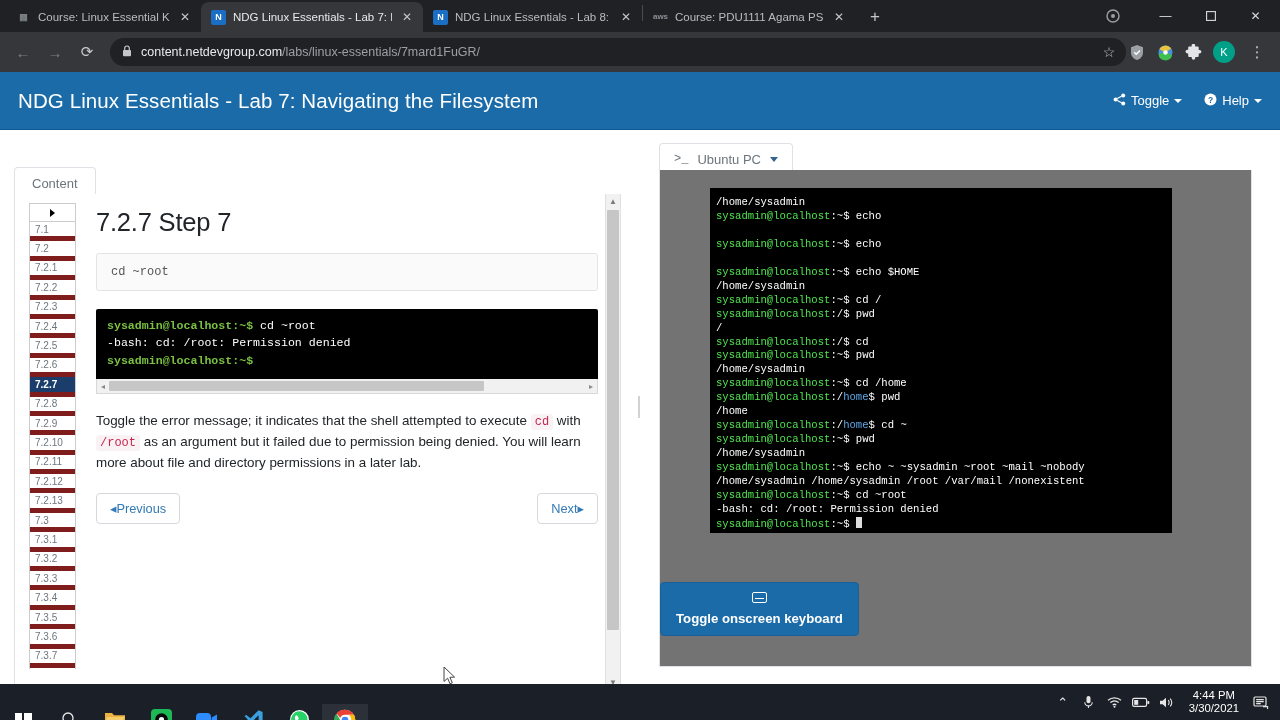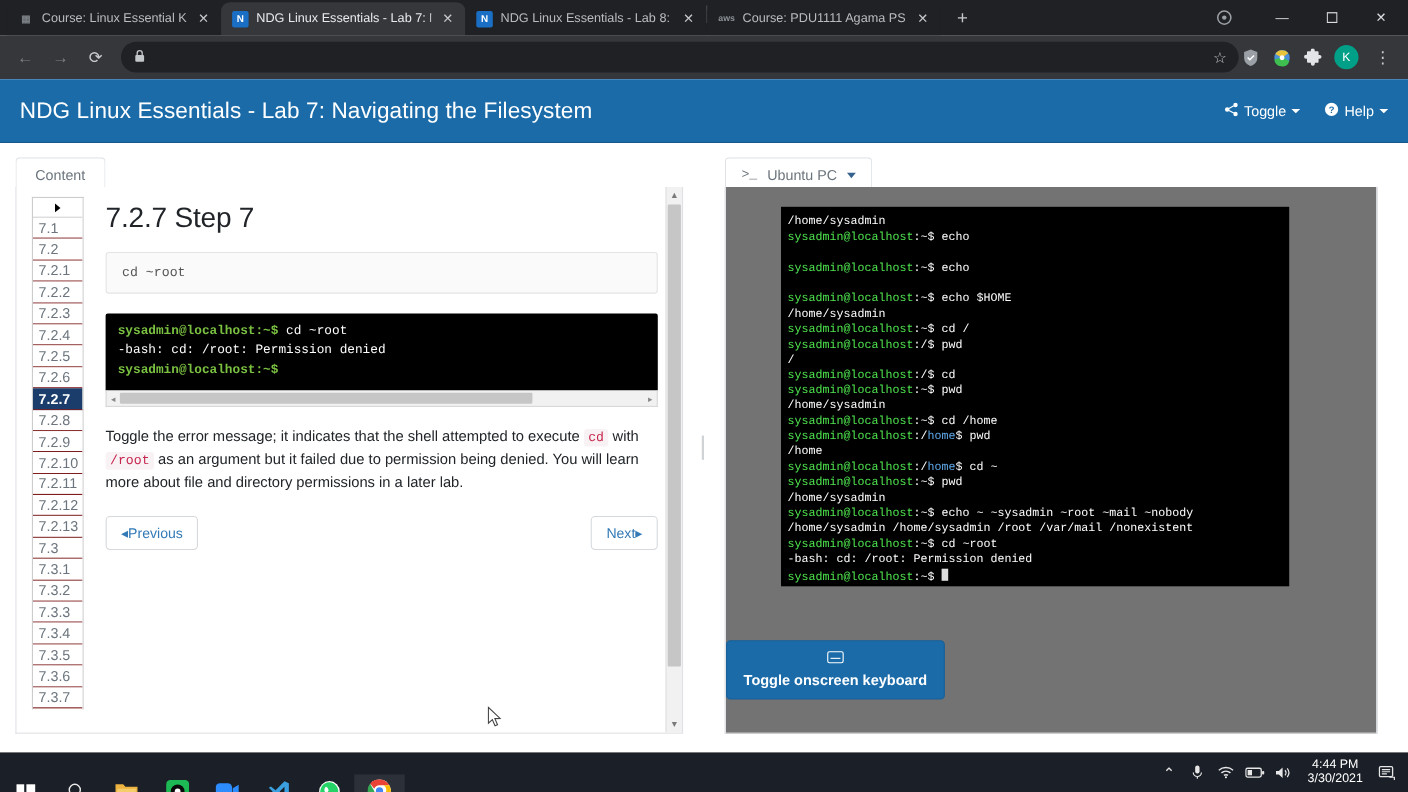--- a/index.html
+++ b/index.html
@@ -107,21 +107,21 @@
   }
   .lab-title {
     color: #ffffff; font-size: 20.5px; font-weight: normal; letter-spacing: .1px;
   }
   .lab-header-right { margin-left: auto; display: flex; align-items: center; gap: 22px; }
   .hdr-link { color: #ffffff; font-size: 13px; display: flex; align-items: center; gap: 5px; }
   .caret { border-left: 4px solid transparent; border-right: 4px solid transparent;
            border-top: 4px solid #fff; display: inline-block; }
 
   .body-split { display: flex; height: 554px; }
-  .left-pane { width: 633px; position: relative; }
+  .left-pane { width: 633px; position: relative; margin-top: 24px; }
   .splitter {
     width: 12px; background: #ffffff; position: relative;
     display: flex; align-items: center; justify-content: center;
   }
   .splitter::after {
     content: ""; width: 2px; height: 22px; background: #cfd3d6; display: block;
   }
   .right-pane { flex: 1 1 auto; position: relative; background: #fff; }
 
   
@@ -149,22 +149,22 @@
     height: 18px; border-bottom: 1px solid #ccc;
     display: flex; align-items: center; justify-content: center;
     background: #fff;
   }
   .toc-head .tri {
     width: 0; height: 0;
     border-top: 4px solid transparent; border-bottom: 4px solid transparent;
     border-left: 5px solid #000;
   }
   .toc-item {
-    height: 19.4px; border-bottom: 1px solid #7f1d1d;
-    font-size: 13px; color: #6c757d; display: flex; align-items: center;
+    height: 19.4px; border-bottom: 5px solid #7f1d1d;
+    font-size: 10px; color: #6c757d; display: flex; align-items: center;
     padding-left: 5px; background: #fff;
   }
   .toc-item.active { background: #1a3d6b; color: #fff; font-weight: bold; }
 
   .main-col {
     flex: 1 1 auto; padding: 14px 22px 0 20px; position: relative;
     overflow: hidden;
   }
   h1.step-title {
     font-size: 25.5px; font-weight: normal; color: #212529; margin-bottom: 16px;
@@ -350,20 +350,21 @@
     <div class="nav-btn disabled">←</div>
     <div class="nav-btn disabled">→</div>
     <div class="nav-btn">⟳</div>
     <div class="omnibox">
       <span class="lock-ico">
         <svg width="10" height="12" viewBox="0 0 10 12">
             <rect x="1" y="5" width="8" height="6.2" rx="1" fill="#c4c7ca"></rect>
             <path d="M2.7 5V3.3a2.3 2.3 0 0 1 4.6 0V5" fill="none" stroke="#c4c7ca" stroke-width="1.2"></path>
           </svg>
       </span>
+      <span class="url"><b>content.netdevgroup.com</b><span>/labs/linux-essentials/7mard1FuGR/</span></span>
     </div>
     <div class="star-btn">☆</div>
     <div class="ext-ico">
       <svg width="16" height="17" viewBox="0 0 16 17">
           <path d="M8 1 14 3.2v5.3C14 12.3 11.4 15 8 16 4.6 15 2 12.3 2 8.5V3.2Z" fill="#9aa0a6"></path>
           <path d="M5.2 8.3 7.2 10.3 11 6.4" fill="none" stroke="#fff" stroke-width="1.4"></path>
         </svg>
     </div>
     <div class="ext-ico">
       <svg width="17" height="17" viewBox="0 0 17 17">

